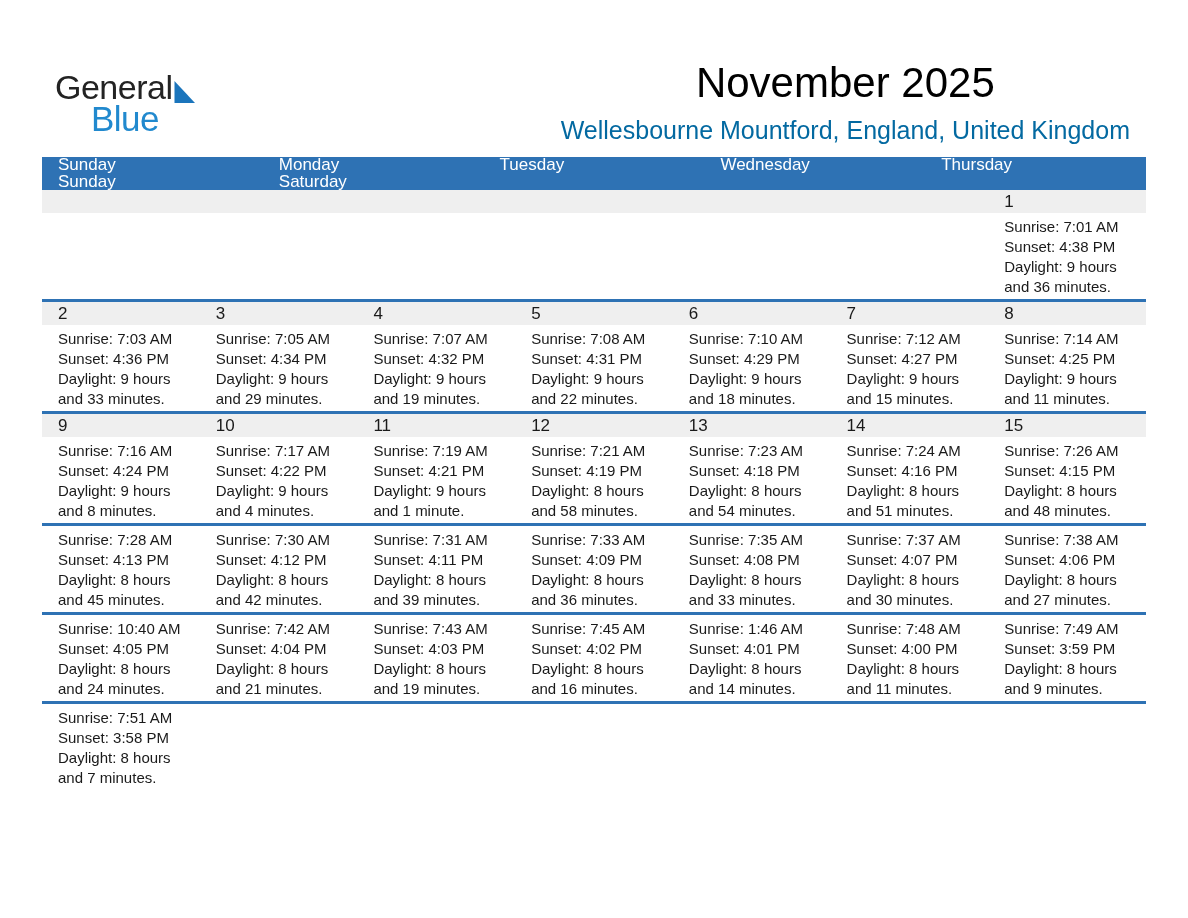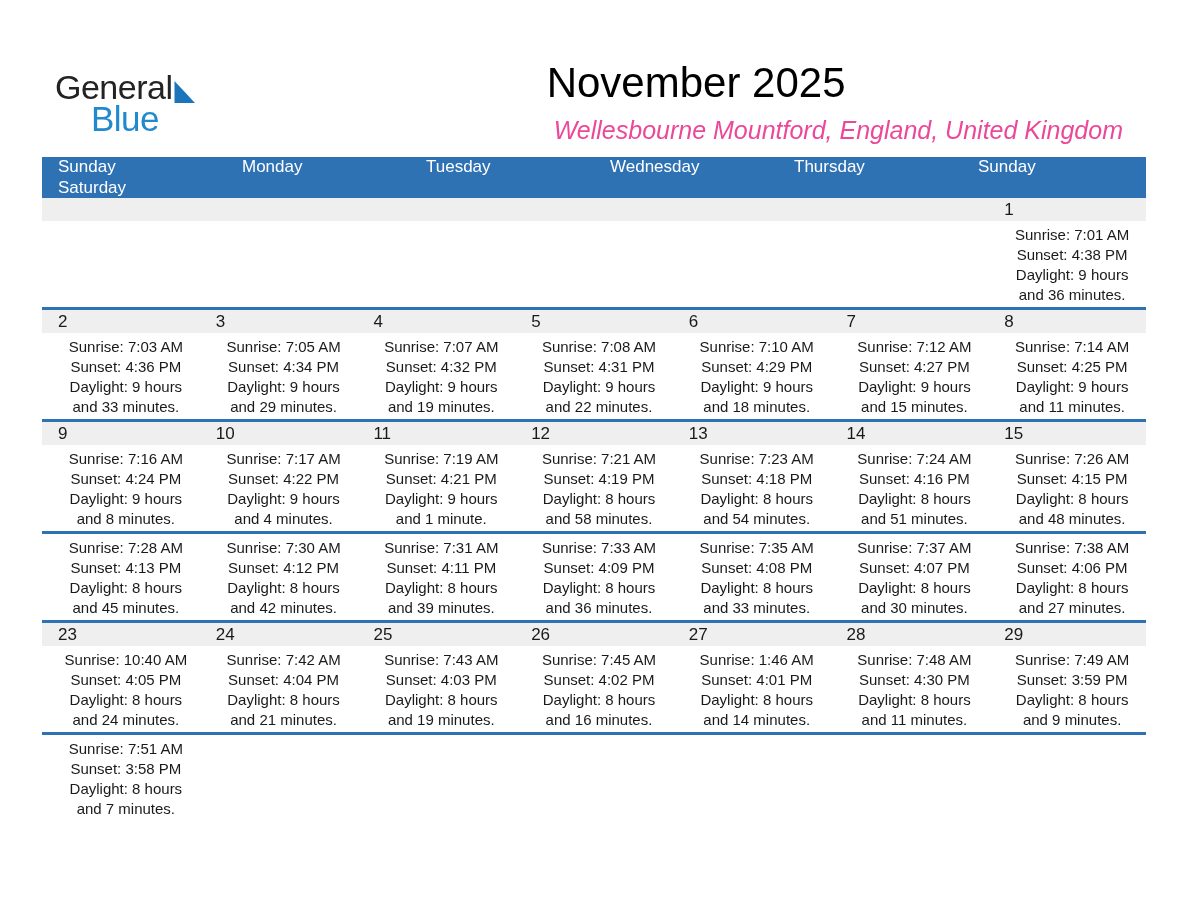--- a/index.html
+++ b/index.html
@@ -19,37 +19,37 @@
 
   
   .logo{position:absolute;left:55px;top:70px;width:140px;}
   .logo-top{display:flex;align-items:flex-end;}
   .logo-general{font-size:34px;line-height:34px;color:#232323;letter-spacing:-0.5px;}
   .logo-triangle{display:inline-block;width:34px;height:22px;margin-left:2px;margin-bottom:1px;
     background:var(--logo-tri);clip-path:polygon(0 0,100% 100%,0 100%);}
   .logo-blue{font-size:35px;line-height:30px;color:var(--logo-blue);text-align:center;letter-spacing:-0.5px;}
 
   
-  .titles{position:absolute;right:58px;top:60px;text-align:left;}
+  .titles{position:absolute;right:58px;top:60px;text-align:center;}
   .titles h1{margin:0;font-size:42px;line-height:46px;font-weight:normal;color:#000;}
-  .titles h2{margin:10px 7px 0;font-size:25px;line-height:28px;font-weight:normal;color:#ec4899;font-style:italic;}
+  .titles h2{margin:10px 0 0;font-size:25px;line-height:28px;font-weight:normal;color:#0369a1;}
 
   
   .calendar{position:absolute;left:42px;top:157px;width:1104px;}
-  .weekday-header{display:grid;grid-template-columns:repeat(6,1fr);background:var(--blue);
-    height:41px;align-items:center;}
+  .weekday-header{display:grid;grid-template-columns:repeat(5,1fr);background:var(--blue);
+    height:33px;align-items:center;}
   .weekday-header .wd{color:#ffffff;font-size:17px;padding-left:16px;
     white-space:nowrap;overflow:hidden;}
 
   .week + .week{border-top:3px solid var(--blue);}
   .day-strip{display:grid;grid-template-columns:repeat(7,1fr);background:var(--strip);
     height:23px;align-items:center;}
   .day-num{font-size:17px;padding-left:16px;color:#1a1a1a;}
   .day-cells{display:grid;grid-template-columns:repeat(7,1fr);min-height:86px;}
-  .day-cell{padding:4px 6px 0 16px;text-align:center;}
+  .day-cell{padding:4px 6px 0 16px;}
   .line{font-size:15px;line-height:20px;color:var(--text);white-space:nowrap;}
 </style>
 </head>
 <body>
 
 <div class="page">
 
   <div class="logo">
     <div class="logo-top">
       <span class="logo-general">General</span>
@@ -249,29 +249,20 @@
             </div>
             <div class="day-cell">
               <div class="line">Sunrise: 7:38 AM</div>
               <div class="line">Sunset: 4:06 PM</div>
               <div class="line">Daylight: 8 hours</div>
               <div class="line">and 27 minutes.</div>
             </div>
           </div>
         </div>
         <div class="week">
-          <div class="day-strip">
-            <div class="day-num">23</div>
-            <div class="day-num">24</div>
-            <div class="day-num">25</div>
-            <div class="day-num">26</div>
-            <div class="day-num">27</div>
-            <div class="day-num">28</div>
-            <div class="day-num">29</div>
-          </div>
           <div class="day-cells">
             <div class="day-cell">
               <div class="line">Sunrise: 10:40 AM</div>
               <div class="line">Sunset: 4:05 PM</div>
               <div class="line">Daylight: 8 hours</div>
               <div class="line">and 24 minutes.</div>
             </div>
             <div class="day-cell">
               <div class="line">Sunrise: 7:42 AM</div>
               <div class="line">Sunset: 4:04 PM</div>
@@ -291,21 +282,21 @@
               <div class="line">and 16 minutes.</div>
             </div>
             <div class="day-cell">
               <div class="line">Sunrise: 1:46 AM</div>
               <div class="line">Sunset: 4:01 PM</div>
               <div class="line">Daylight: 8 hours</div>
               <div class="line">and 14 minutes.</div>
             </div>
             <div class="day-cell">
               <div class="line">Sunrise: 7:48 AM</div>
-              <div class="line">Sunset: 4:30 PM</div>
+              <div class="line">Sunset: 4:00 PM</div>
               <div class="line">Daylight: 8 hours</div>
               <div class="line">and 11 minutes.</div>
             </div>
             <div class="day-cell">
               <div class="line">Sunrise: 7:49 AM</div>
               <div class="line">Sunset: 3:59 PM</div>
               <div class="line">Daylight: 8 hours</div>
               <div class="line">and 9 minutes.</div>
             </div>
           </div>

